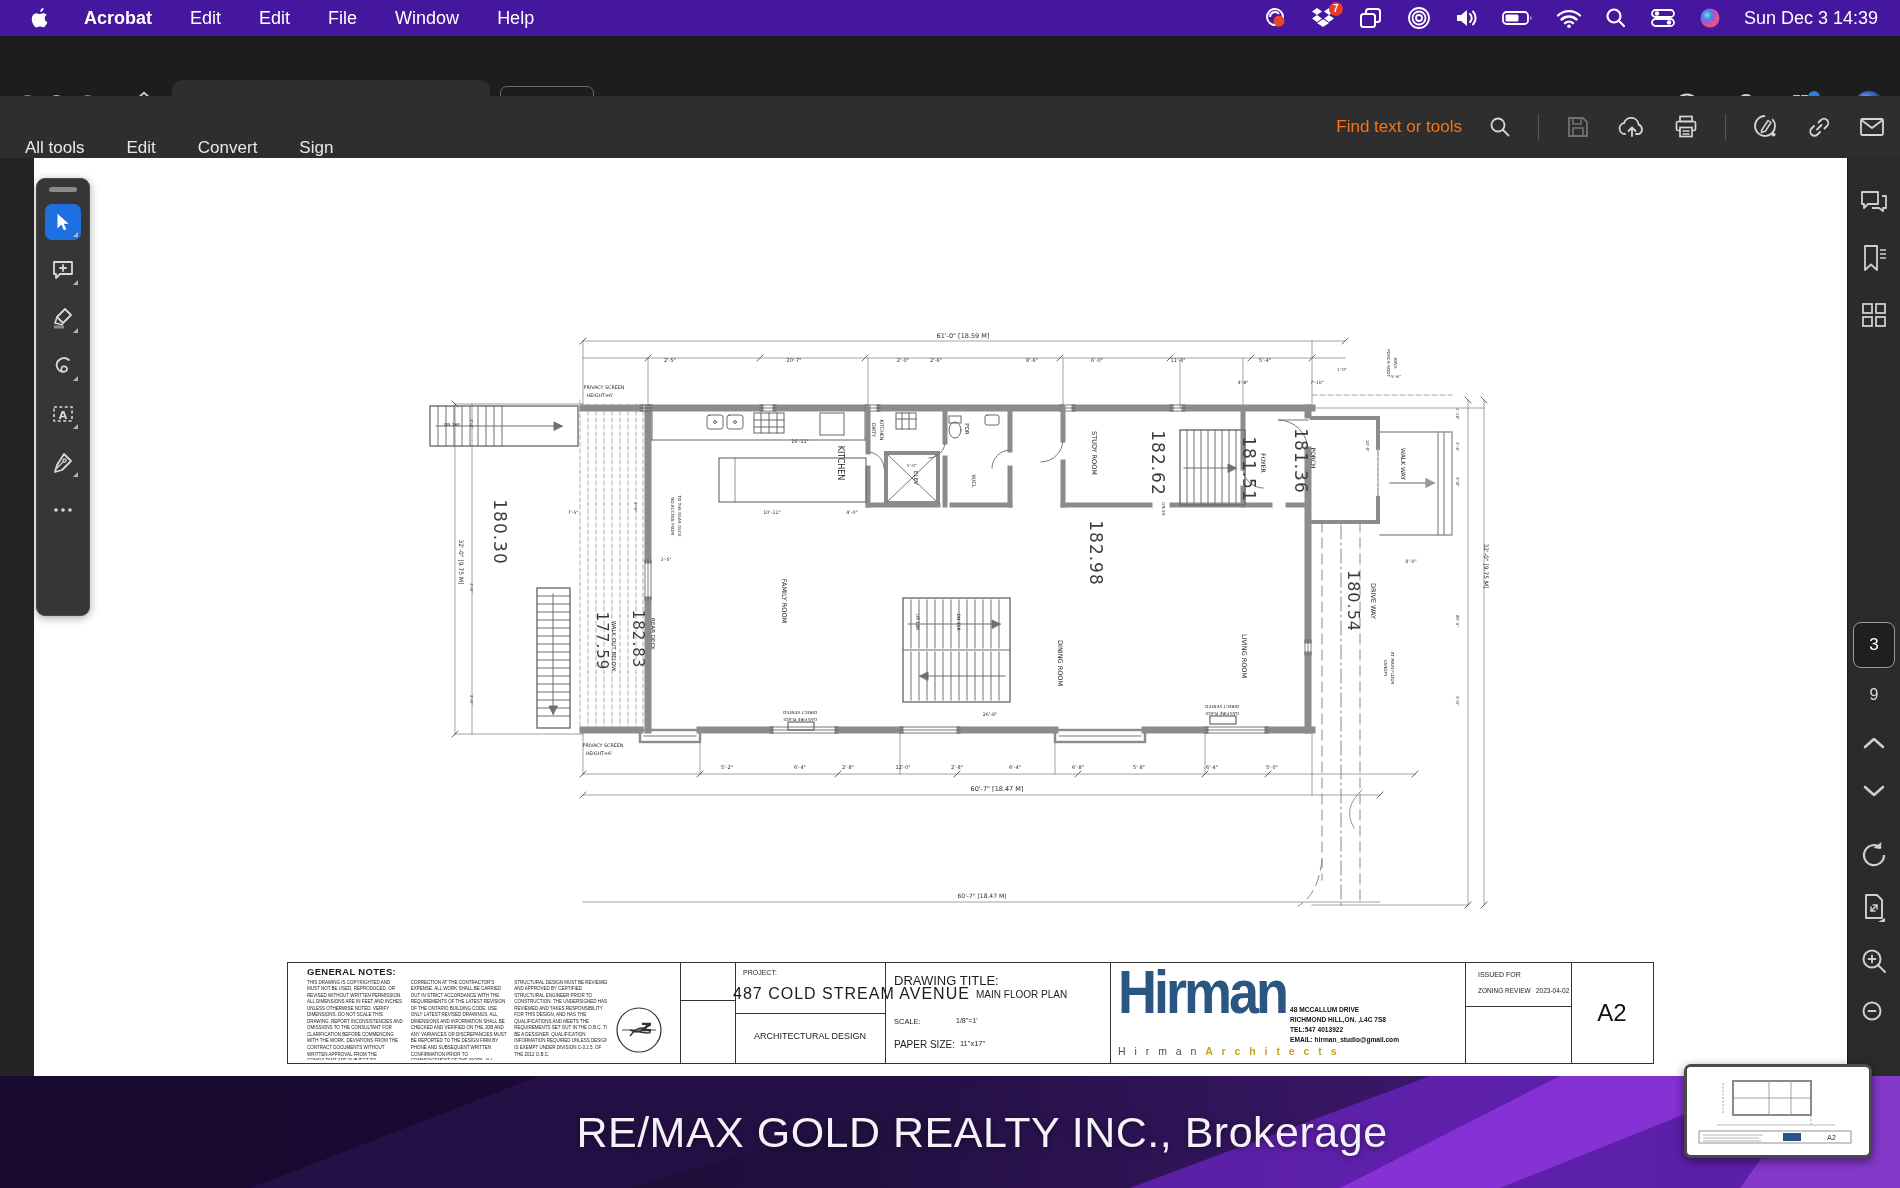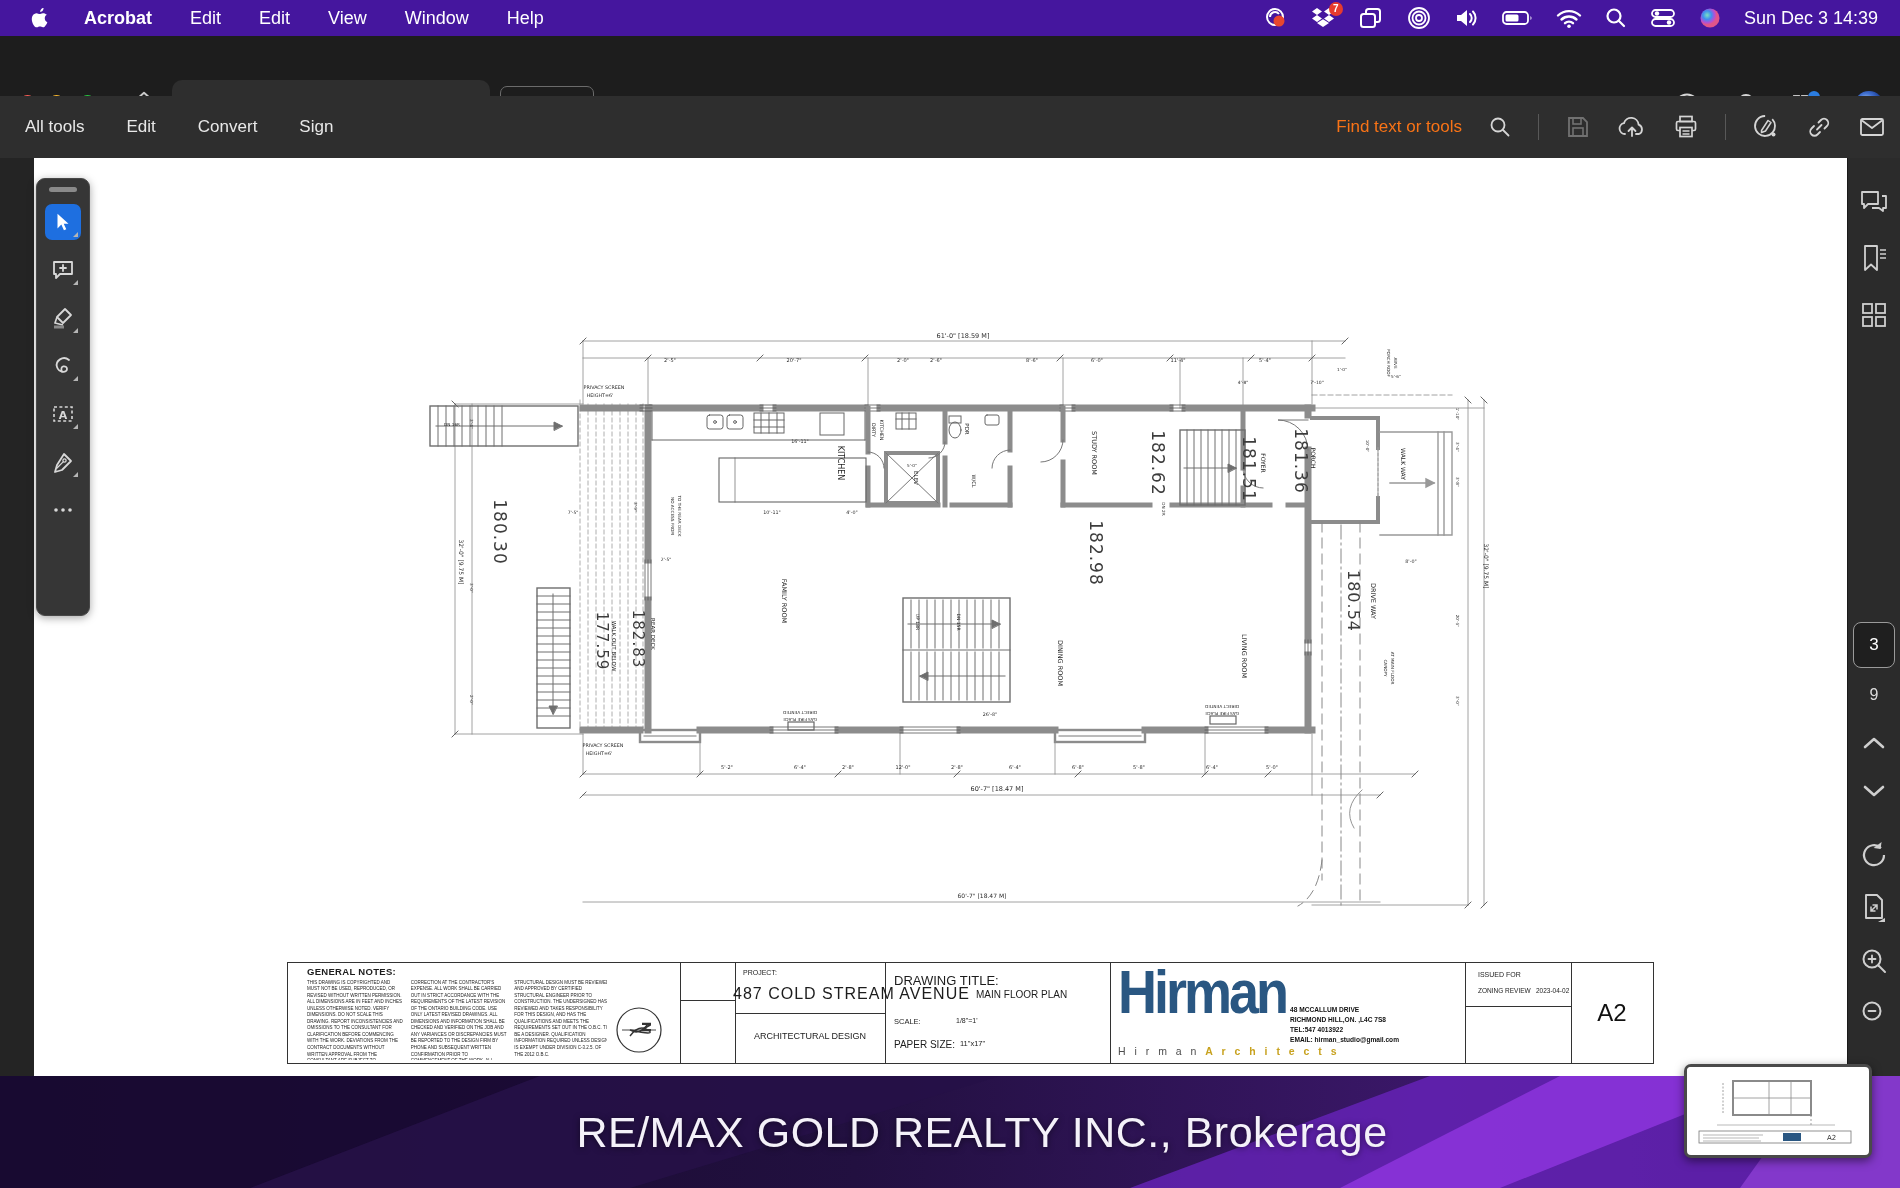--- a/index.html
+++ b/index.html
@@ -21,21 +21,21 @@
   .tabbar{position:absolute;left:0;top:36px;width:1900px;height:60px;background:#1d1d1d;color:#ddd}
   .tl{position:absolute;top:59px;width:15px;height:15px;border-radius:50%}
   .tab{position:absolute;left:172px;top:44px;width:318px;height:52px;background:#2e2e2e;
        border-radius:10px 10px 0 0;display:flex;align-items:center;font-size:17px;color:#e8e8e8}
   .createbtn{position:absolute;left:500px;top:50px;width:92px;height:34px;border:1px solid #6b6b6b;
        border-radius:7px;display:flex;align-items:center;justify-content:center;gap:8px;font-size:16px;color:#eee}
   .tab-right{position:absolute;right:14px;top:44px;height:52px;display:flex;align-items:center;gap:30px}
   
   .toolbar{position:absolute;left:0;top:96px;width:1900px;height:62px;background:#2e2e2e;
        border-bottom:1px solid #151515;color:#e8e8e8;font-size:17px}
-  .toolbar .left{position:absolute;left:25px;top:0;height:62px;display:flex;align-items:center;gap:42px}
+  .toolbar .left{position:absolute;left:25px;top:0;height:62px;display:flex;align-items:flex-end;gap:42px}
   .toolbar .right{position:absolute;right:14px;top:0;height:62px;display:flex;align-items:center;gap:26px}
   .vdiv{width:1px;height:26px;background:#585858}
   .dim{opacity:.4}
   
   .content{position:absolute;left:0;top:158px;width:1900px;height:918px;background:#fff}
   .leftstrip{position:absolute;left:0;top:0;width:34px;height:918px;background:#242424}
   .palette{position:absolute;left:36px;top:20px;width:52px;height:436px;background:#363636;
        border:1px solid #484848;border-radius:9px;box-shadow:0 2px 8px rgba(0,0,0,.35);
        display:flex;flex-direction:column;align-items:center}
   .palette .handle{width:28px;height:5px;border-radius:3px;background:#8a8a8a;margin:8px 0 6px}
@@ -79,21 +79,21 @@
 <body>
 
 <div class="menubar">
   <svg class="apple" viewBox="0 0 20 24">
     <path fill="#fff" d="M13.9 1.2c.1 1-.3 2-1 2.8-.7.8-1.8 1.4-2.8 1.3-.1-1 .4-2 1-2.7.7-.8 1.9-1.4 2.8-1.4zM17.6 8.1c-1.5.9-2.4 2.4-2.4 4.1 0 1.9 1.1 3.6 2.8 4.3-.3 1.1-.8 2.1-1.5 3-.9 1.3-1.9 2.6-3.3 2.6-1.4 0-1.8-.8-3.4-.8-1.6 0-2.1.8-3.4.9-1.4 0-2.5-1.4-3.4-2.7C1.2 16.9.2 12.1 2.1 9.2c.9-1.4 2.5-2.3 4.2-2.4 1.3 0 2.5.9 3.3.9.8 0 2.3-1.1 3.9-.9.7 0 2.6.3 4.1 2.3z"></path>
   </svg>
   <div class="menu-items">
     <span>Acrobat</span>
     <span>Edit</span>
     <span>Edit</span>
-    <span>View</span>
+    <span>File</span>
     <span>Window</span>
     <span>Help</span>
   </div>
   <div class="status">
     <span class="sicon">
       <svg width="24" height="24" viewBox="0 0 24 24">
           <circle cx="11" cy="11" r="8" fill="none" stroke="#fff" stroke-width="2"></circle>
           <path d="M6 11a5 5 0 0 1 9-3" fill="none" stroke="#fff" stroke-width="2"></path>
           <circle cx="15" cy="15" r="5.5" fill="#e8472f"></circle>
         </svg>

